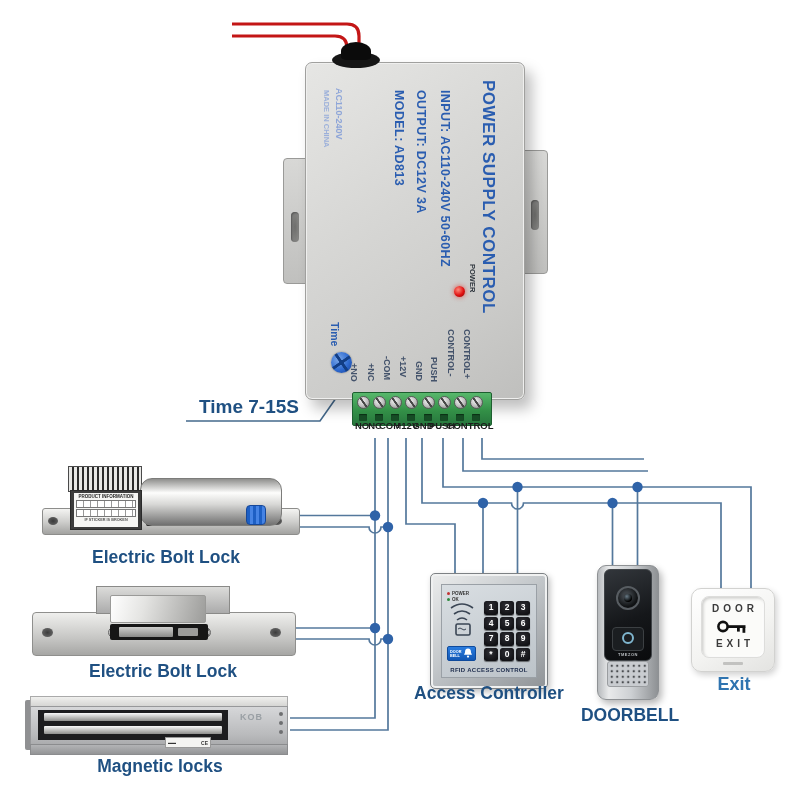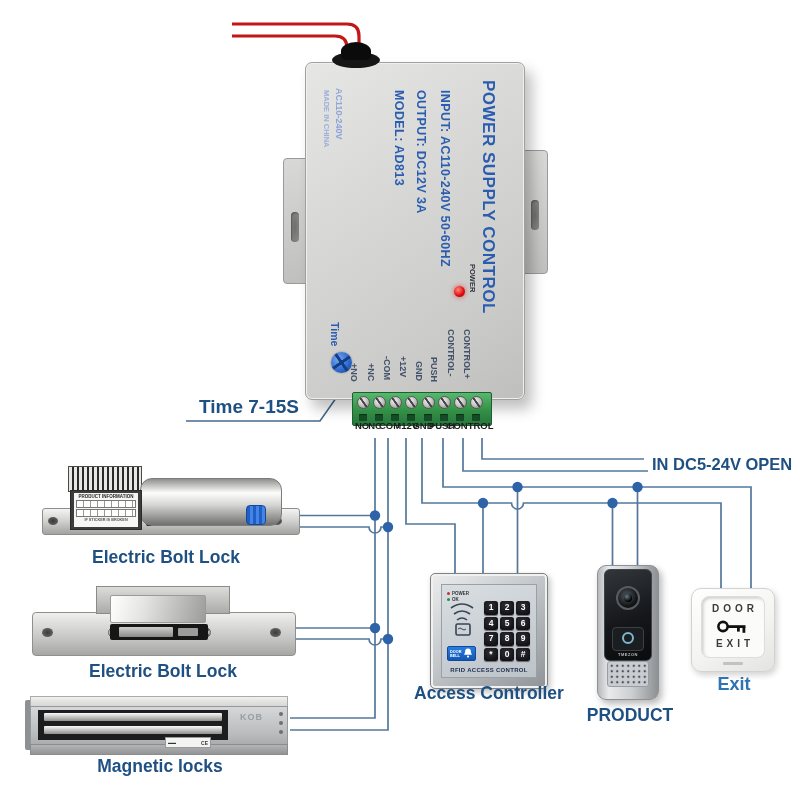--- a/index.html
+++ b/index.html
@@ -244,21 +244,20 @@
 
   <span class="abs blabel" style="left:362px;">NO</span>
   <span class="abs blabel" style="left:375px;">NC</span>
   <span class="abs blabel" style="left:390px;">COM</span>
   <span class="abs blabel" style="left:407px;">+12V</span>
   <span class="abs blabel" style="left:423px;">GND</span>
   <span class="abs blabel" style="left:442px;">PUSH</span>
   <span class="abs blabel" style="left:470px;">CONTROL</span>
 
   <div class="abs callout co-time">Time 7-15S</div>
-  <div class="abs callout co-dc">IN DC5-24V OPEN</div>
 
   <div>
     <div class="abs bl1-plate"></div>
     <div class="abs bl1-hole" style="left:48px;"></div>
     <div class="abs bl1-hole" style="left:272px;"></div>
     <div class="abs bl1-topface"></div>
     <div class="abs bl1-rod"></div>
     <div class="abs bl1-cyl"></div>
     <div class="abs bl1-boxface"></div>
     <div class="abs bl1-sticker">
@@ -354,21 +353,21 @@
 
   <div>
     <div class="abs db-body"></div>
     <div class="abs db-face"></div>
     <div class="abs db-cam"></div>
     <div class="abs db-lens"></div>
     <div class="abs db-btn"></div>
     <div class="abs db-btn-ring"></div>
     <div class="abs db-brand">TMEZON</div>
     <div class="abs db-speaker"></div>
-    <div class="abs cap" style="left:630px;top:705px;">PRODUCT</div>
+    <div class="abs cap" style="left:630px;top:705px;">DOORBELL</div>
   </div>
 
   <div>
     <div class="abs ex-plate"></div>
     <div class="abs ex-btn">
       <span class="ex-word">DOOR</span>
       <svg width="32" height="15" viewBox="0 0 32 15">
         <circle cx="6" cy="7.5" r="4.6" fill="none" stroke="#111" stroke-width="2.6"></circle>
         <rect x="10.5" y="6.2" width="18" height="2.8" fill="#111"></rect>
         <rect x="20" y="8.6" width="2.8" height="4" fill="#111"></rect>

